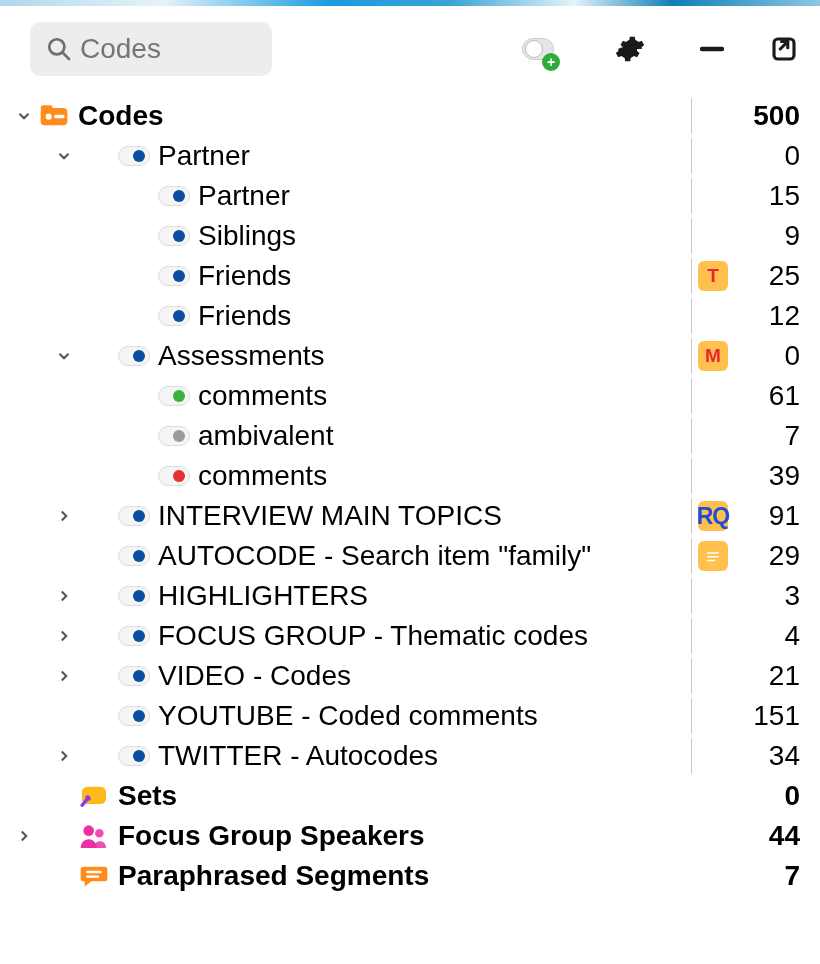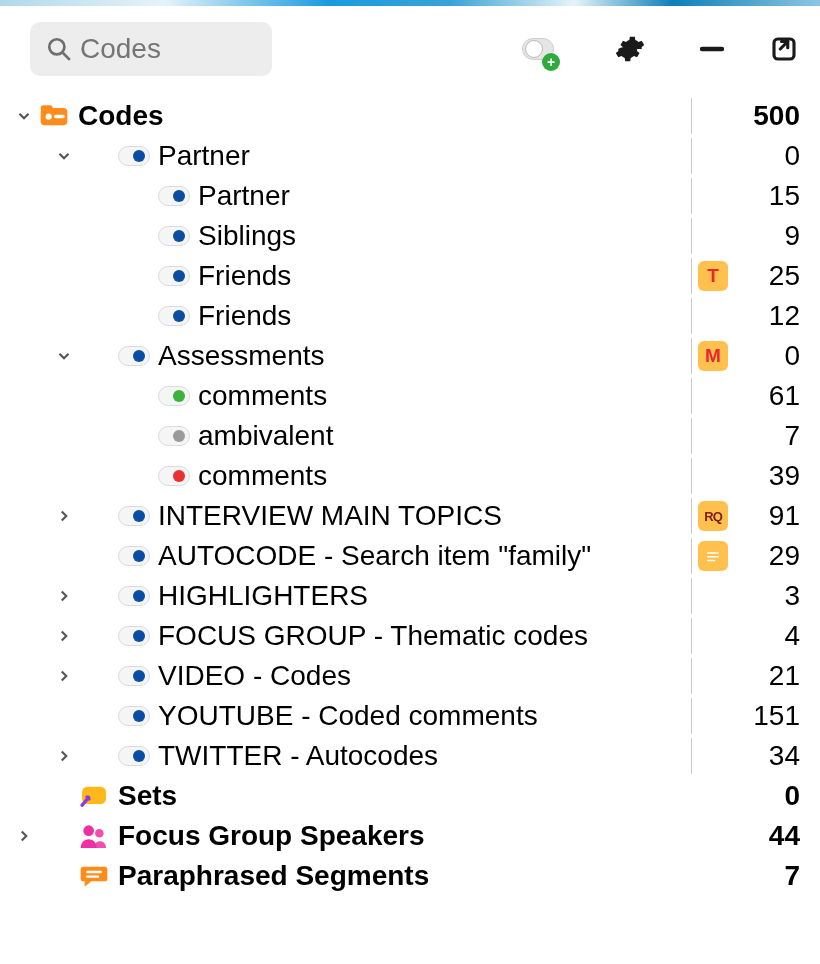--- a/index.html
+++ b/index.html
@@ -19,21 +19,21 @@
   .caret.empty { visibility: hidden; }
   .code-bullet { width: 32px; height: 20px; border-radius: 10px; background: #f5f5f5; border: 1px solid #dcdcdc; display: flex; align-items: center; justify-content: flex-end; padding-right: 4px; flex-shrink: 0; margin-right: 8px; }
   .code-bullet .dot { width: 12px; height: 12px; border-radius: 50%; }
   .icon-slot { width: 32px; height: 32px; display: flex; align-items: center; justify-content: center; flex-shrink: 0; margin-right: 8px; }
   .label { white-space: nowrap; }
   .bold { font-weight: 700; }
   .flex-gap { flex: 1; }
   .badge { width: 30px; height: 30px; border-radius: 6px; display: flex; align-items: center; justify-content: center; font-weight: 700; font-size: 19px; flex-shrink: 0; margin-right: 12px; }
   .badge-T { background: #ffc04d; color: #e8262f; }
   .badge-M { background: #ffc04d; color: #e8262f; }
-  .badge-RQ { background: #ffc04d; color: #7f1d1d; font-size: 13px; letter-spacing: -1px; }
+  .badge-RQ { background: #ffc04d; color: #1d4ed8; font-size: 23px; letter-spacing: -1px; }
   .badge-memo { background: #ffc04d; }
   .count { min-width: 60px; text-align: right; font-size: 28px; }
   .divider { position: absolute; top: 0; bottom: 0; right: 108px; width: 1px; background: #c9c9c9; }
   .row .divider { top: 2px; bottom: 2px; }
   .pad2 { width: 80px; flex-shrink: 0; }
   .pad1 { width: 40px; flex-shrink: 0; }
   .pad-root { width: 0px; }
   .toggle-badge { position: relative; width: 34px; height: 22px; border-radius: 11px; background: #e6e6e6; border: 1px solid #cfcfcf; display: flex; align-items: center; }
   .toggle-badge::before { content: ''; position: absolute; left: 2px; width: 16px; height: 16px; background: #fff; border-radius: 50%; border: 1px solid #bbb; }
   .plus-badge { position: absolute; right: -6px; bottom: -6px; width: 18px; height: 18px; border-radius: 50%; background: #2eab3c; color: #fff; font-size: 14px; line-height: 18px; text-align: center; font-weight: 800; }

